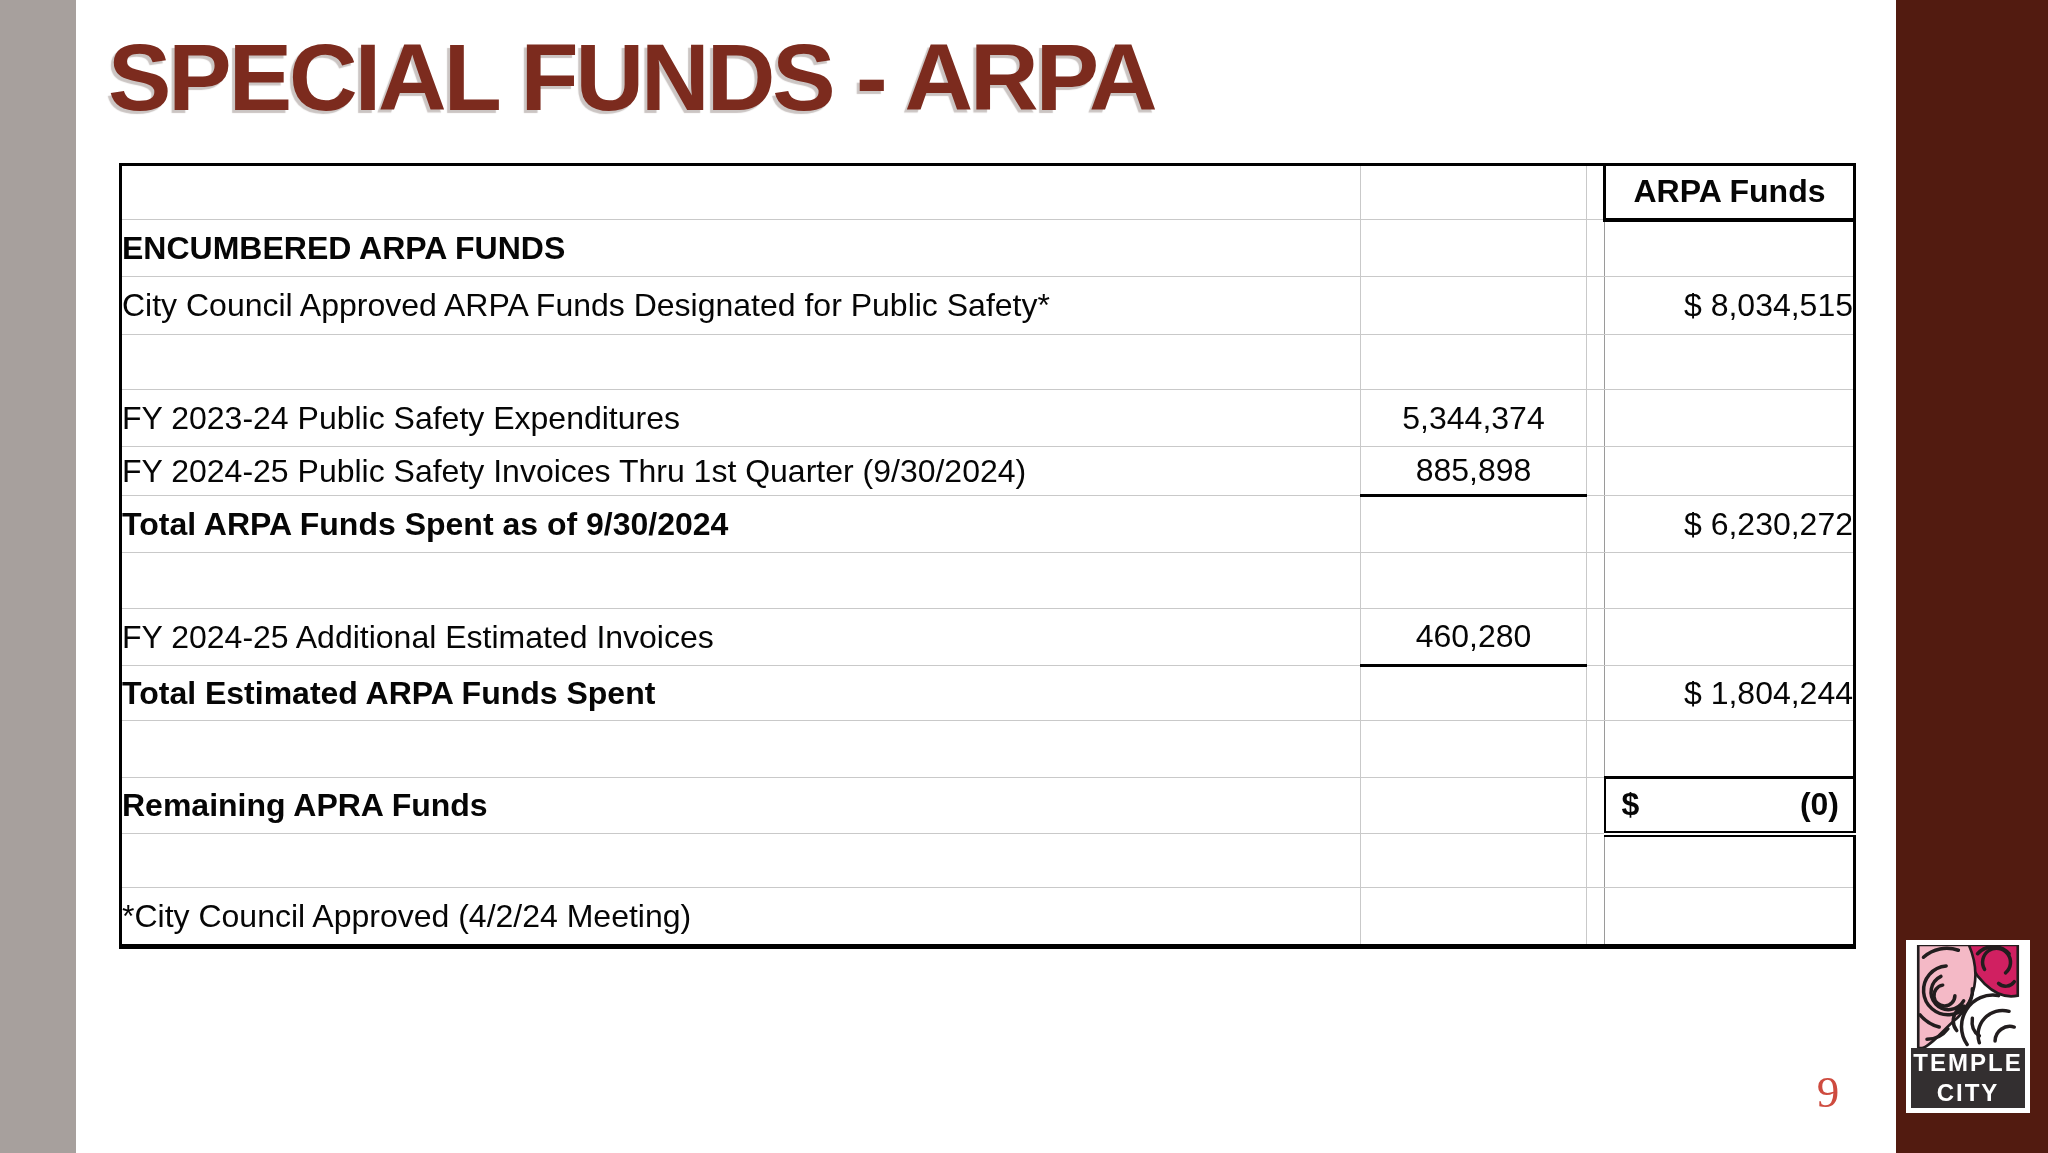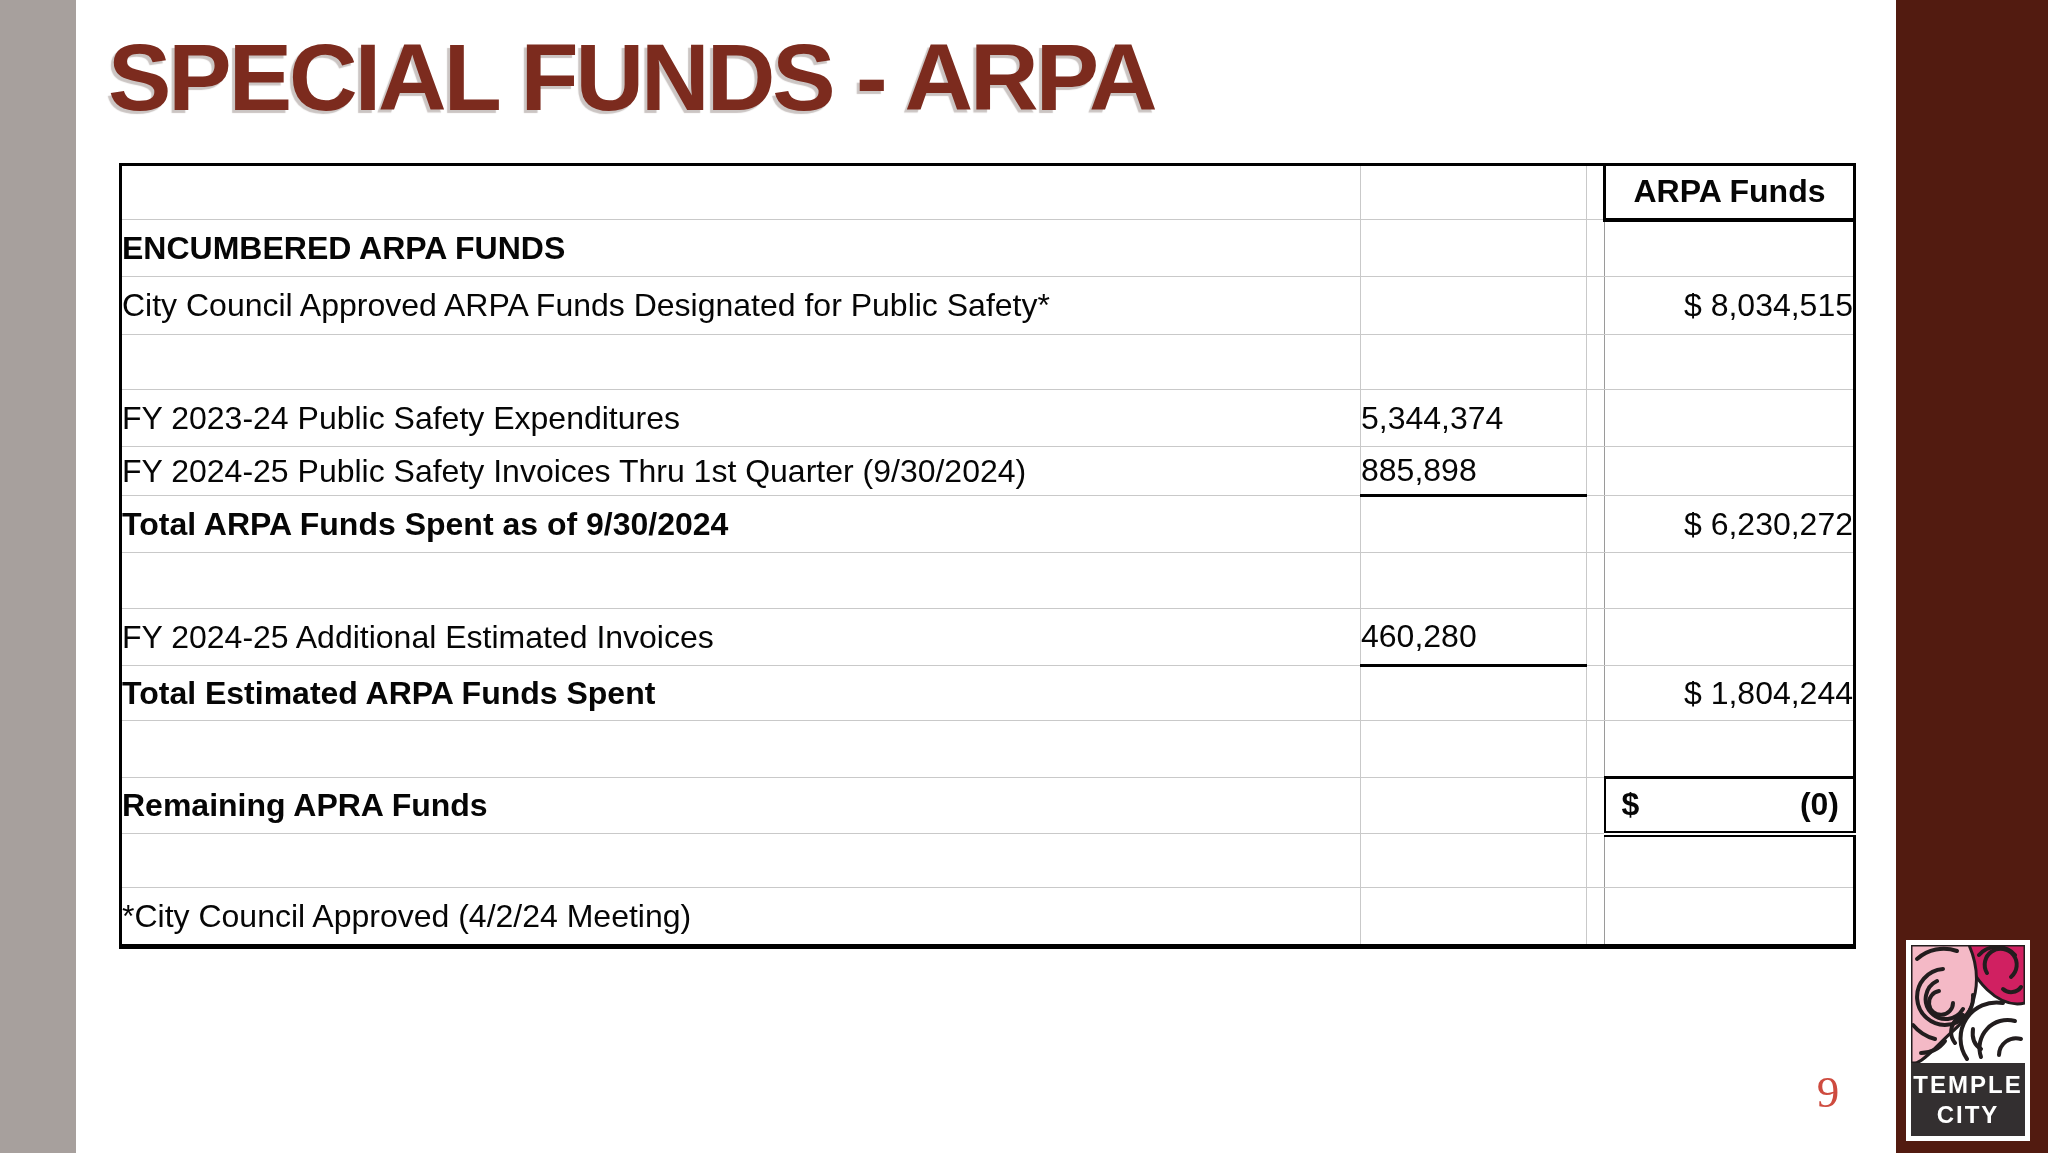--- a/index.html
+++ b/index.html
@@ -53,21 +53,21 @@
   .ftable tr:nth-child(13){height:54px}
   .ftable tr:nth-child(14){height:59px}
   .ftable tr:nth-child(15){height:54px}
   .ftable tr:nth-child(16){height:47px}
 
   .b{font-weight:700;}
   .ind0{padding-left:10px;}
   .ind1{padding-left:36px;}
   .ind2{padding-left:50px;margin-top:24px;}
   .ind3{padding-left:56px;}
-  .num{text-align:left;padding-right:22px;}
+  .num{text-align:center;padding-right:22px;}
   .sumline{border-bottom:3px solid #000 !important;}
   .val{text-align:right;padding-right:20px;}
   .arpa-header{
     border:3px solid #000 !important;border-bottom:4px solid #000 !important;
     font-weight:700;text-align:center;font-size:33px;
   }
   .remain-cell{
     border-top:3px solid #000 !important;
     border-left:2px solid #000 !important;
     border-bottom:6px double #000 !important;
@@ -77,21 +77,21 @@
   .footnote{font-size:28px;padding-left:28px;}
 
   
   .page-number{
     position:absolute;left:1796px;top:1066px;width:64px;text-align:center;
     font-family:"Liberation Serif", serif;font-size:45px;color:#CE4B3F;
   }
 
   
   .logo{
-    position:absolute;left:1906px;top:940px;width:124px;height:201px;
+    position:absolute;left:1906px;top:940px;width:124px;height:173px;
     background:#ffffff;box-sizing:border-box;padding:5px;
     display:flex;flex-direction:column;
   }
   .logo-flower{width:114px;height:118px;display:block;background:#fff;}
   .logo-textbox{
     flex:1;background:#332F30;display:flex;flex-direction:column;
     align-items:center;justify-content:center;
     color:#ffffff;font-weight:700;font-size:24px;letter-spacing:2px;line-height:30px;
   }
 </style>

